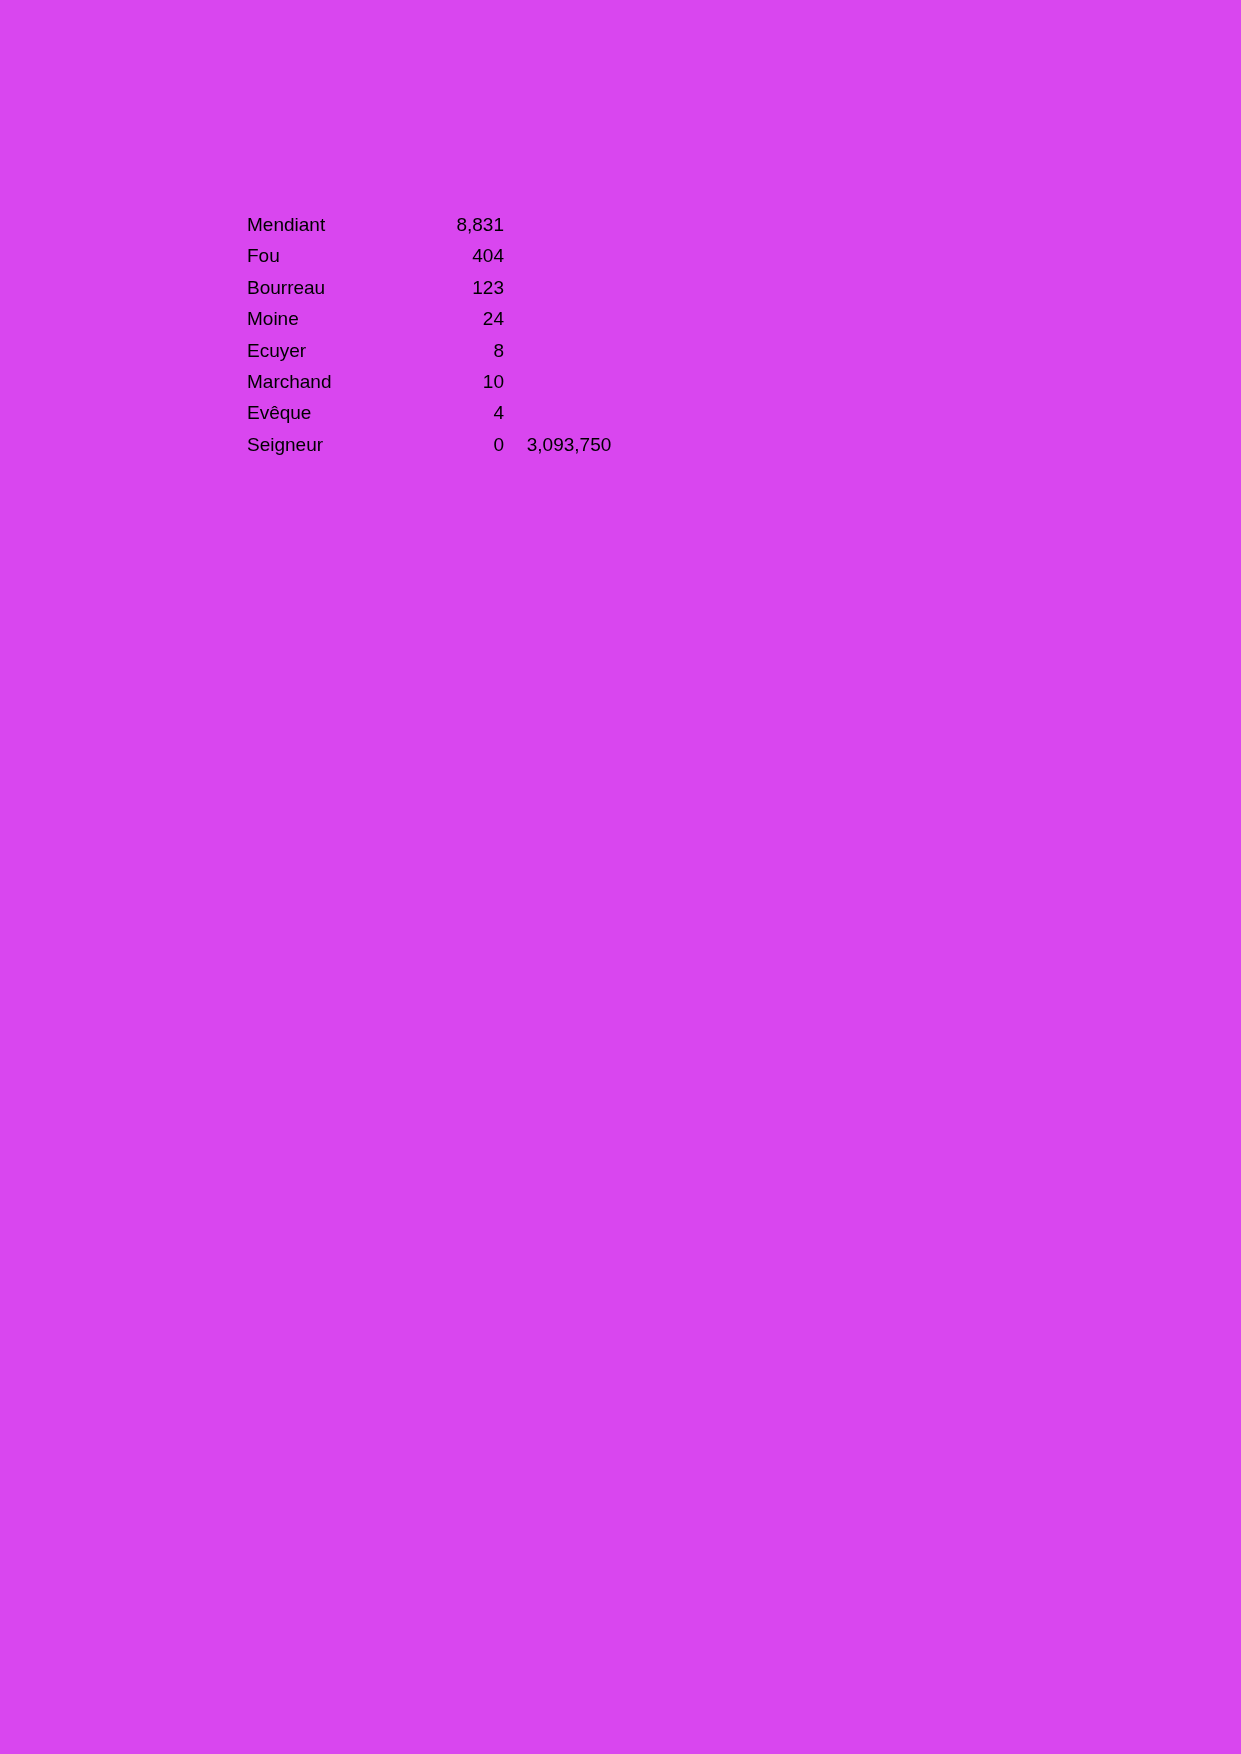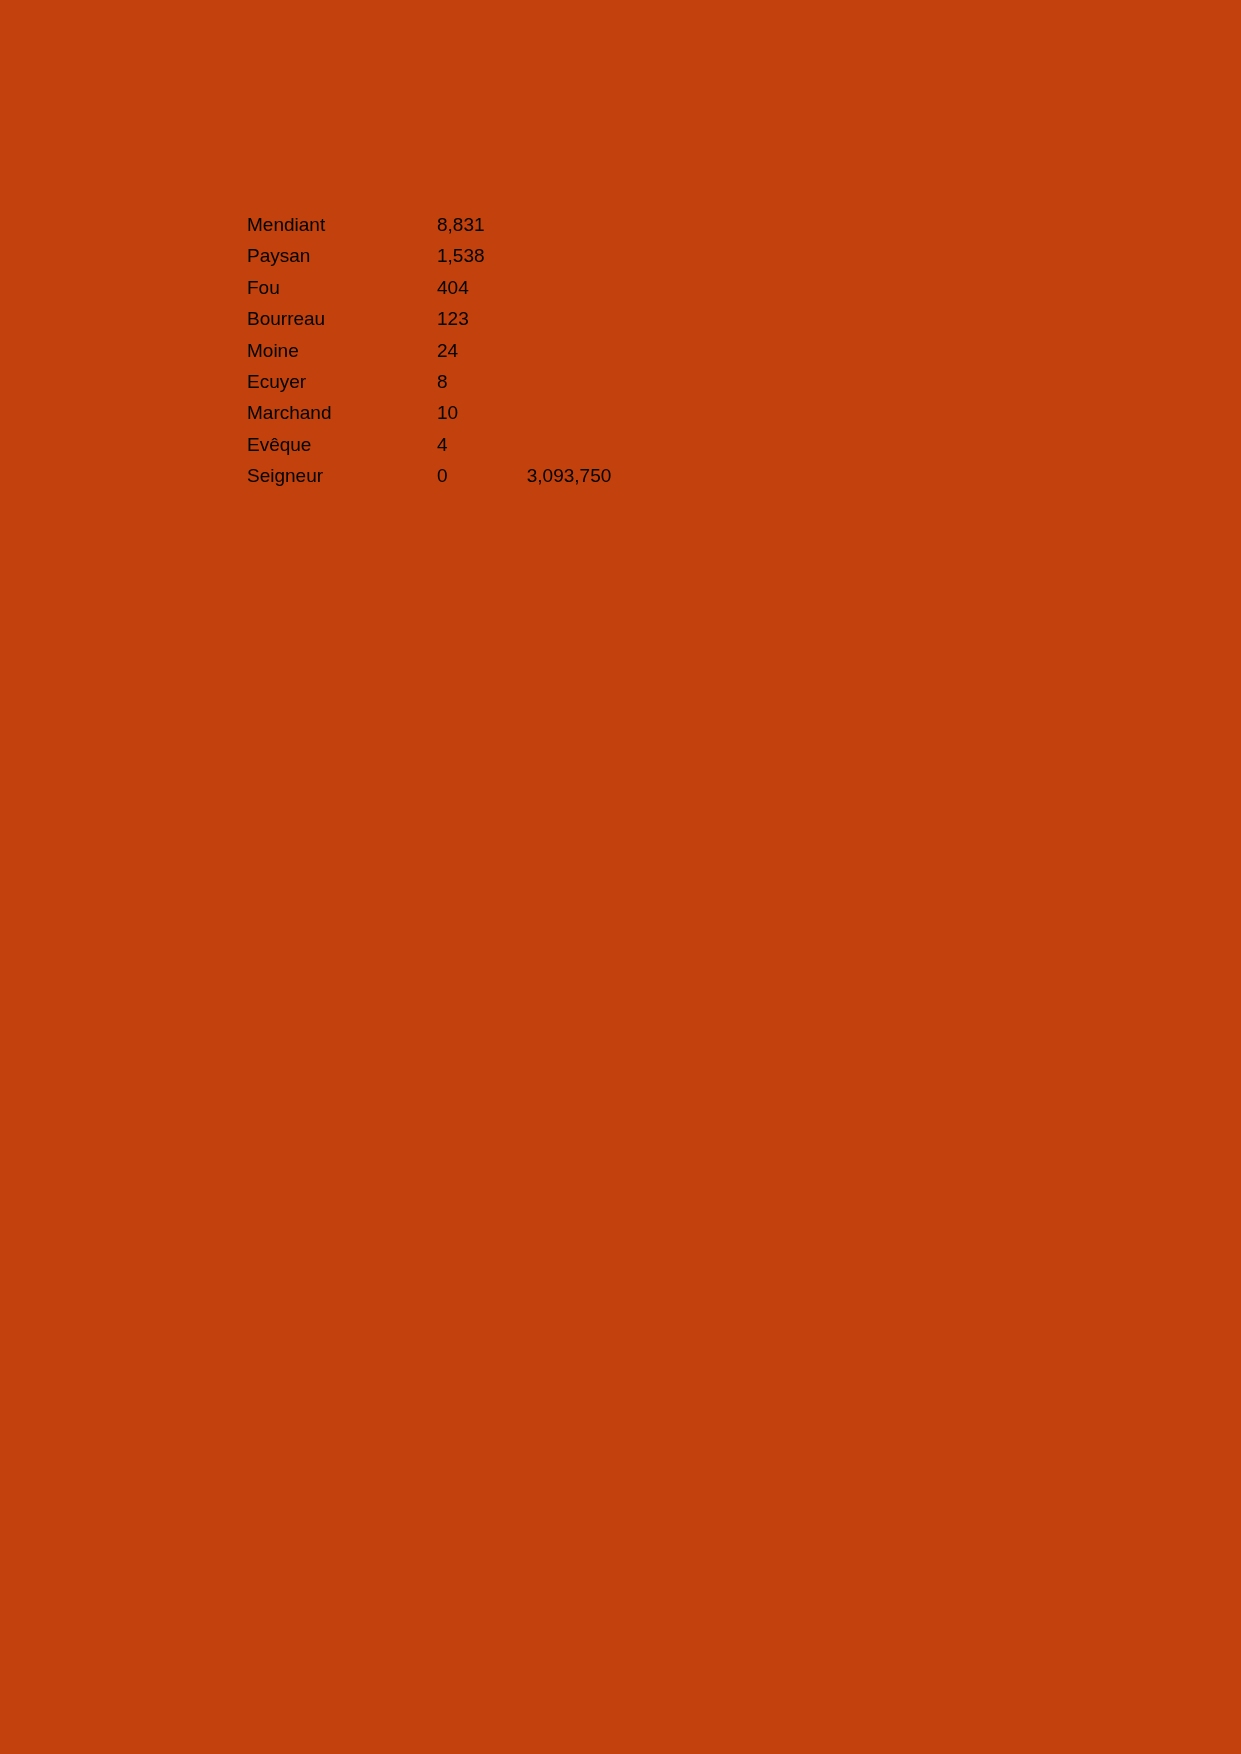--- a/index.html
+++ b/index.html
@@ -11,21 +11,21 @@
     width: 1241px;
     height: 1754px;
     background: #ffffff;
     font-family: "Liberation Sans", sans-serif;
     color: #000000;
     overflow: hidden;
   }
   .page {
     position: absolute;
     inset: 0;
-    background: #c2410c;
+    background: #d946ef;
   }
   .data-table {
     position: absolute;
     left: 247px;
     top: 209px;
     font-size: 19px;
     color: #000000;
   }
   .row {
     display: flex;
@@ -35,42 +35,38 @@
   }
   .cell {
     display: block;
   }
   .cell.label {
     width: 190px;
     text-align: left;
   }
   .cell.value {
     width: 67px;
+    text-align: right;
   }
   .cell.extra {
     width: 130px;
     text-align: center;
   }
 </style>
 </head>
 <body>
 
 <div class="page">
   <div class="data-table">
   <div class="row">
     <span class="cell label">Mendiant</span>
     <span class="cell value">8,831</span>
     <span class="cell extra"></span>
   </div>
 
-  <div class="row">
-    <span class="cell label">Paysan</span>
-    <span class="cell value">1,538</span>
-    <span class="cell extra"></span>
-  </div>
 
   <div class="row">
     <span class="cell label">Fou</span>
     <span class="cell value">404</span>
     <span class="cell extra"></span>
   </div>
 
   <div class="row">
     <span class="cell label">Bourreau</span>
     <span class="cell value">123</span>

